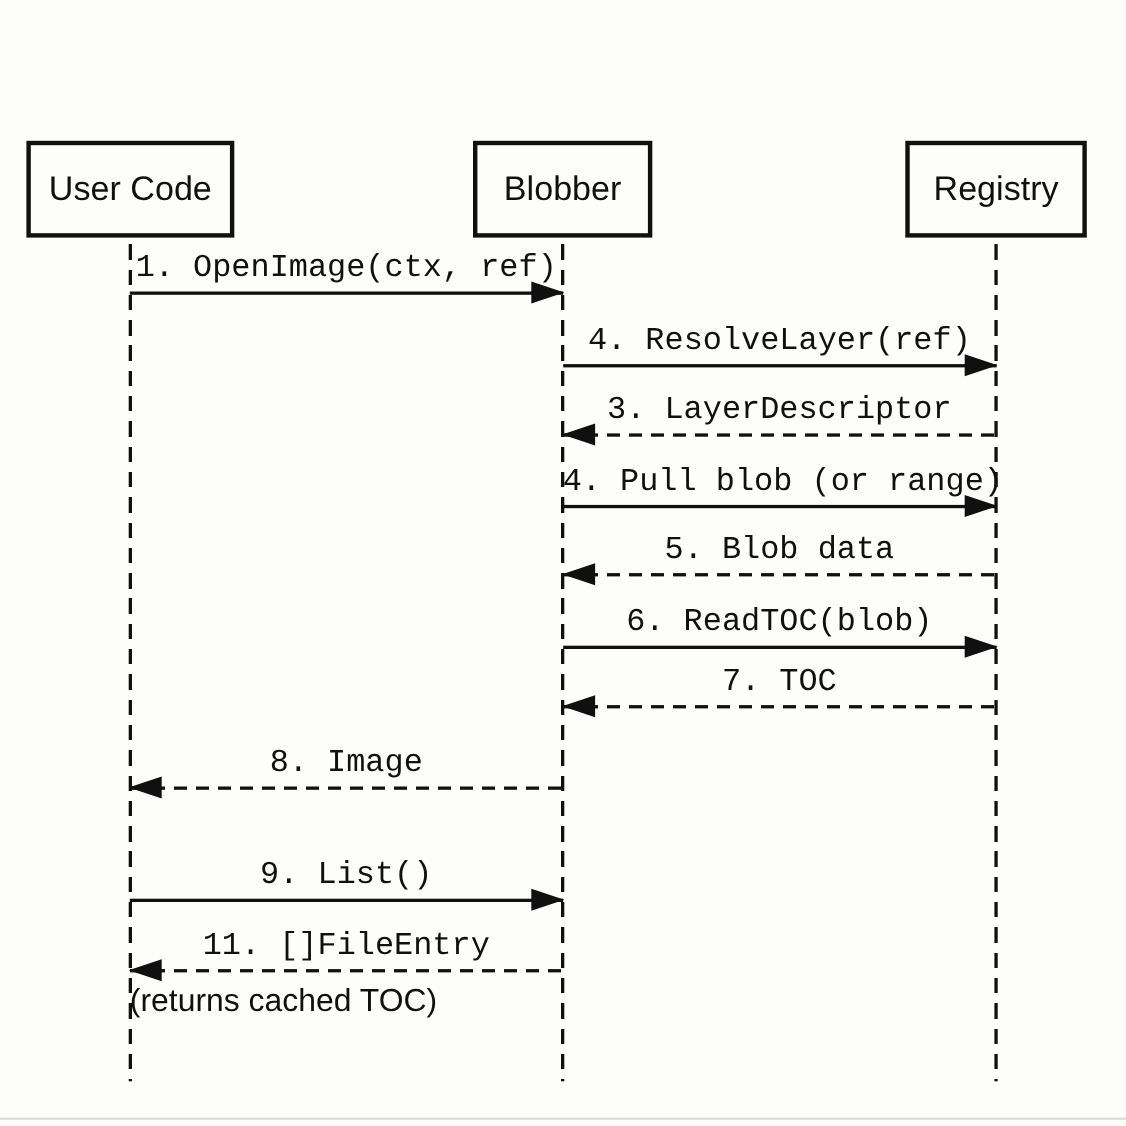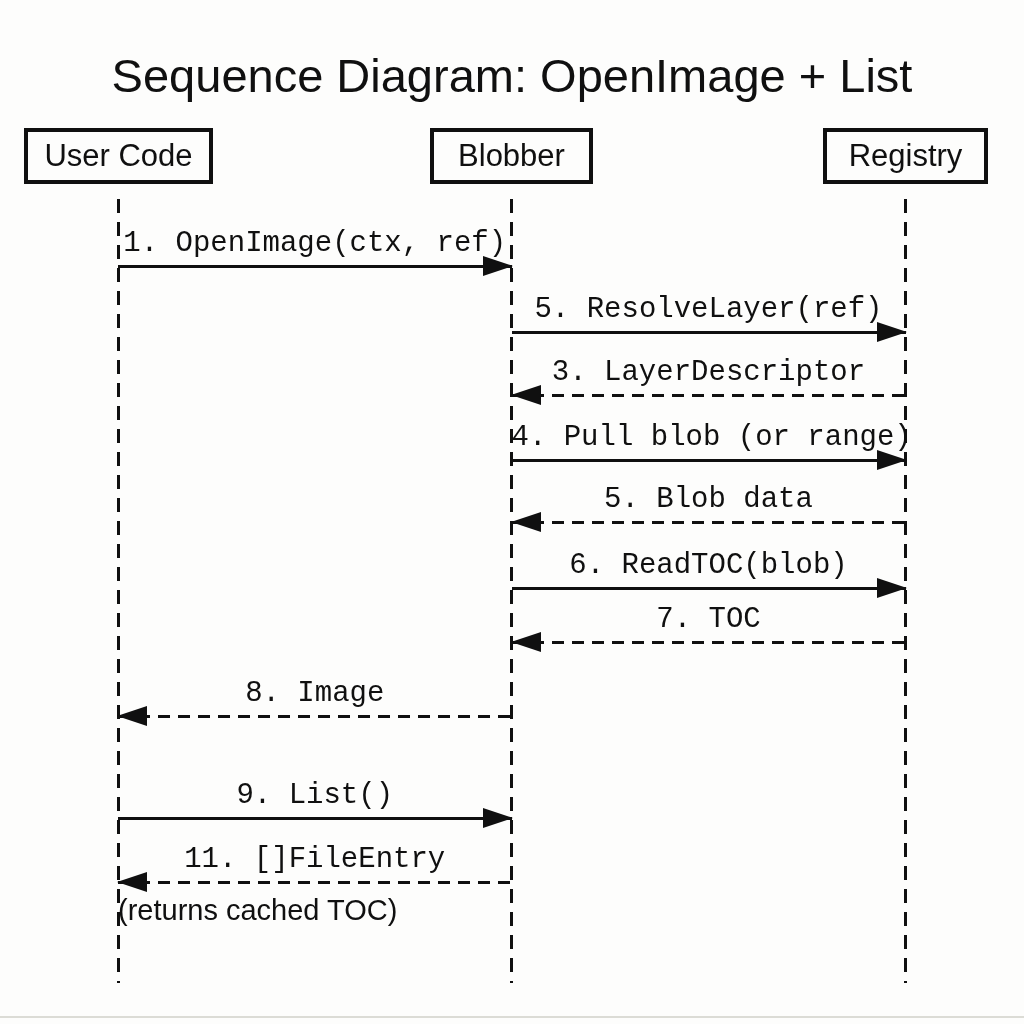--- a/index.html
+++ b/index.html
@@ -10,21 +10,21 @@
     font-family:"Liberation Sans",sans-serif;
     color:#101010;
     overflow:hidden;
   }
   .title{
     position:absolute;top:48px;left:0;width:100%;
     margin:0;text-align:center;
     font-size:47px;font-weight:500;letter-spacing:0;
   }
   .actor{
-    position:absolute;top:128px;height:56px;
+    position:absolute;top:128px;height:88px;
     border:4px solid #101010;box-sizing:border-box;
     background:#fdfdfc;
     display:flex;align-items:center;justify-content:center;
     font-size:31px;white-space:nowrap;
     z-index:2;
   }
   .lifeline{
     position:absolute;top:199px;height:784px;width:3px;
     background:repeating-linear-gradient(180deg,#101010 0 14px,transparent 14px 23px);
     z-index:1;
@@ -47,21 +47,20 @@
   .arrow.left{left:-1px;border-right:30px solid #101010;}
   #bottom-rule{
     position:absolute;left:0;right:0;top:1016px;height:2px;
     background:#dcdcd6;
   }
 </style>
 </head>
 <body>
 
 <div id="stage">
-  <h1 class="title">Sequence Diagram: OpenImage + List</h1>
   <div id="actors">
       <div class="actor" style="left: 24px; width: 189px;">
         <span>User Code</span>
       </div>
       <div class="actor" style="left: 430px; width: 163px;">
         <span>Blobber</span>
       </div>
       <div class="actor" style="left: 823px; width: 165px;">
         <span>Registry</span>
       </div>
@@ -71,21 +70,21 @@
       <div class="lifeline" style="left: 510px;"></div>
       <div class="lifeline" style="left: 904px;"></div>
     </div>
   <div id="messages">
       <div class="msg" style="left: 118px; width: 393.5px; top: 264.5px;">
         <div class="mlabel">1. OpenImage(ctx, ref)</div>
         <div class="mline solid"></div>
         <div class="arrow right"></div>
       </div>
       <div class="msg" style="left: 511.5px; width: 394px; top: 330.5px;">
-        <div class="mlabel">5. ResolveLayer(ref)</div>
+        <div class="mlabel">4. ResolveLayer(ref)</div>
         <div class="mline solid"></div>
         <div class="arrow right"></div>
       </div>
       <div class="msg" style="left: 511.5px; width: 394px; top: 393.5px;">
         <div class="mlabel">3. LayerDescriptor</div>
         <div class="mline dashed"></div>
         <div class="arrow left"></div>
       </div>
       <div class="msg" style="left: 511.5px; width: 394px; top: 458.5px;">
         <div class="mlabel">4. Pull blob (or range)</div>

